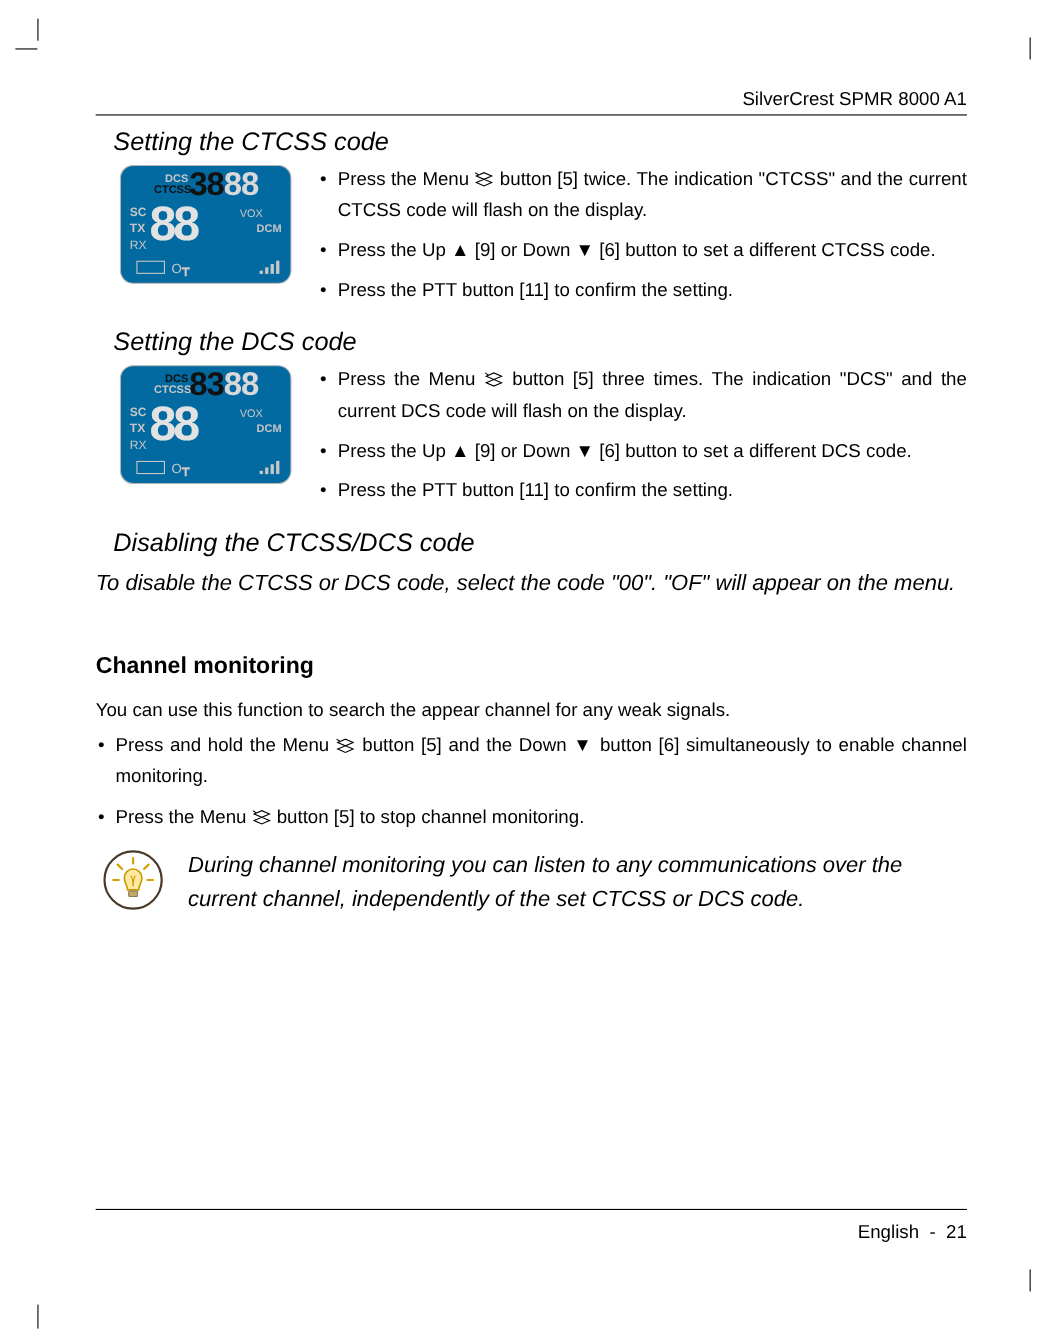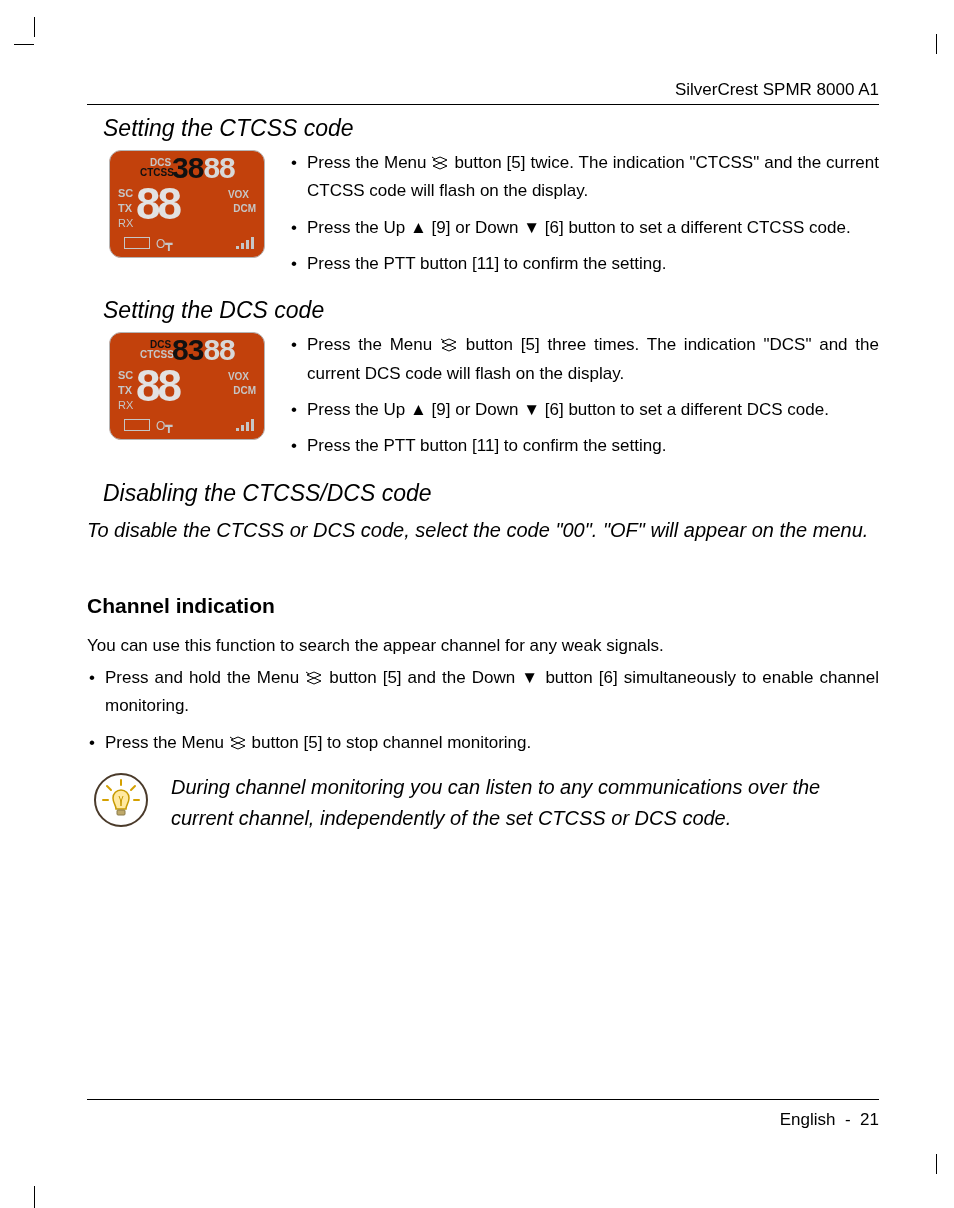--- a/index.html
+++ b/index.html
@@ -44,42 +44,42 @@
     display: flex;
     gap: 24px;
     margin-bottom: 6px;
     align-items: flex-start;
   }
   .lcd {
     width: 154px;
     height: 106px;
     border: 1px solid #b5b5b5;
     border-radius: 12px;
-    background: #c2410c;
+    background: #0369a1;
     position: relative;
     flex: 0 0 auto;
     margin-left: 22px;
     font-family: Arial, sans-serif;
     color: #c6c6c6;
   }
   .lcd .dcs { position:absolute; top:6px; left:40px; font-size:10px; font-weight:bold; color:#c6c6c6;}
   .lcd .dcs.active { color:#111; }
   .lcd .ctcss { position:absolute; top:16px; left:30px; font-size:10px; font-weight:bold; color:#c6c6c6;}
   .lcd .ctcss.active { color:#111; }
   .lcd .bignum {
     position:absolute; top:0px; left:62px;
     font-family: 'Arial Black', Arial, sans-serif;
     font-size: 30px; font-weight: 900; letter-spacing: -1px;
   }
   .lcd .bignum .active{ color:#111;}
   .lcd .bignum .ghost{ color:#d8d8d8;}
   .lcd .sc { position:absolute; top:36px; left:8px; font-size:11px; font-weight:bold;}
   .lcd .tx { position:absolute; top:51px; left:8px; font-size:11px; font-weight:bold;}
   .lcd .rx { position:absolute; top:66px; left:8px; font-size:11px; font-weight:normal;}
-  .lcd .vox { position:absolute; top:38px; right:15px; font-size:10px; font-weight:bold;margin-left:40px;}
+  .lcd .vox { position:absolute; top:38px; right:25px; font-size:10px; font-weight:normal;margin-left:40px;}
   .lcd .dcm { position:absolute; top:52px; right:8px; font-size:10px; font-weight:bold;}
   .lcd .ghost-big {
      position:absolute; top:28px; left:26px;
      font-family: 'Arial Black', Arial, sans-serif;
      font-size: 44px; font-weight:900; letter-spacing:-3px;
      color:#e2e2e2;
   }
   .lcd .batt {
     position:absolute; bottom:8px; left:14px; width:24px; height:10px;
     border:1px solid #c6c6c6;
@@ -226,21 +226,21 @@
                 <line x1="4" y1="3" x2="1" y2="1" stroke="#000"></line>
               </svg></span> button [5] three times. The indication "DCS" and the current DCS code will flash on the display.</li>
         <li>Press the Up <span class="arrow">▲</span> [9] or Down <span class="arrow">▼</span> [6] button to set a different DCS code.</li>
         <li>Press the PTT button [11] to confirm the setting.</li>
       </ul>
     </div>
 
     <h2 class="subtitle">Disabling the CTCSS/DCS code</h2>
     <div class="italic-note">To disable the CTCSS or DCS code, select the code "00". "OF" will appear on the menu.</div>
 
-    <h2 class="bold-title">Channel indication</h2>
+    <h2 class="bold-title">Channel monitoring</h2>
     <div class="body-text">You can use this function to search the appear channel for any weak signals.</div>
     <ul class="bullets">
       <li>Press and hold the Menu <span class="menu-icon"><svg width="18" height="14" viewBox="0 0 18 14">
               <path d="M2 4 L9 1 L16 4 L9 7 Z M2 10 L9 7 L16 10 L9 13 Z" fill="none" stroke="#000" stroke-width="1"></path>
               <line x1="4" y1="3" x2="1" y2="1" stroke="#000"></line>
             </svg></span> button [5] and the Down <span class="arrow">▼</span> button [6] simultaneously to enable channel monitoring.</li>
       <li>Press the Menu <span class="menu-icon"><svg width="18" height="14" viewBox="0 0 18 14">
               <path d="M2 4 L9 1 L16 4 L9 7 Z M2 10 L9 7 L16 10 L9 13 Z" fill="none" stroke="#000" stroke-width="1"></path>
               <line x1="4" y1="3" x2="1" y2="1" stroke="#000"></line>
             </svg></span> button [5] to stop channel monitoring.</li>

